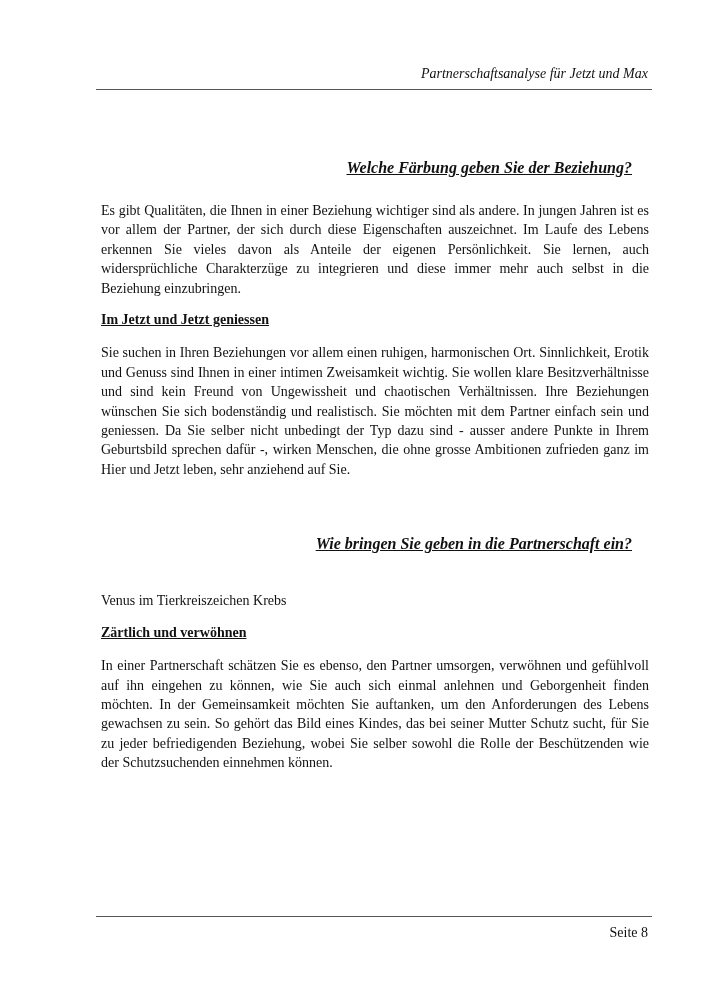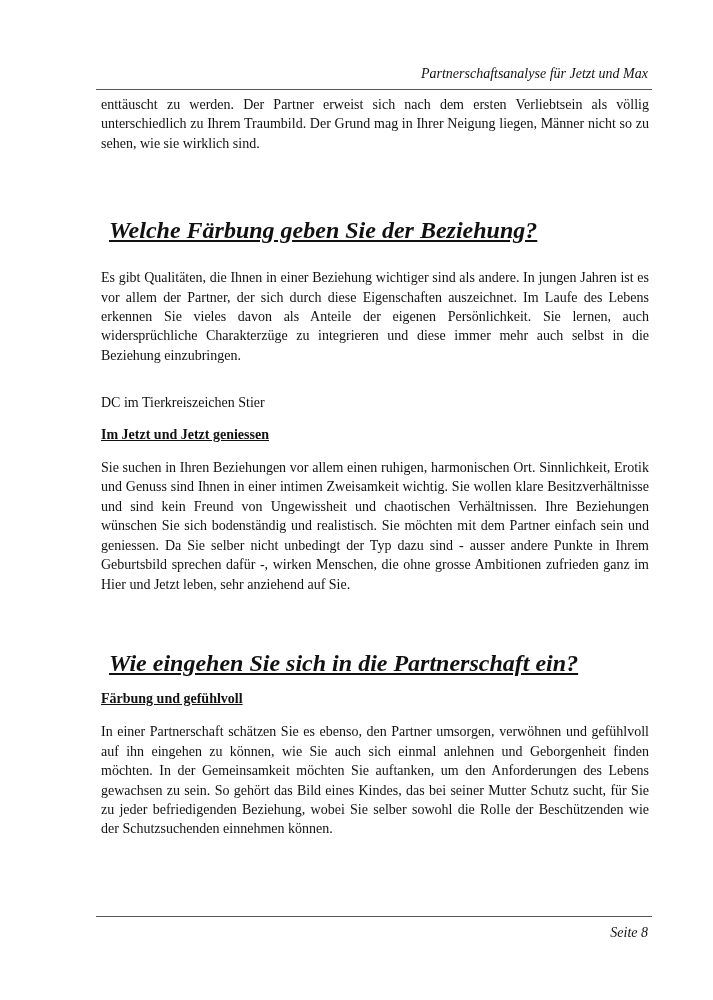--- a/index.html
+++ b/index.html
@@ -4,46 +4,45 @@
   <style>
     html, body { margin: 0; padding: 0; background: #ffffff; }
     body { width: 713px; height: 1000px; position: relative; overflow: hidden;
            font-family: "Liberation Serif", "DejaVu Serif", serif; color: #111; }
     .header-title { position: absolute; right: 65px; top: 66px; font-size: 14px; font-style: italic; }
     .rule { position: absolute; left: 96px; width: 556px; height: 0; border-top: 1.5px solid #555; }
     .rule.top { top: 89px; }
     .rule.bottom { top: 916px; }
     .content { position: absolute; left: 101px; width: 548px; top: 95px; }
     p { margin: 0; font-size: 14px; line-height: 19.4px; text-align: justify; }
-    h2 { margin: 8px; font-size: 24px; font-weight: bold; font-style: italic; text-decoration: underline; text-align: left; }
+    h2 { margin: 17px; font-size: 16px; font-weight: bold; font-style: italic; text-decoration: underline; text-align: right; }
     .italic { }
     .subhead { font-size: 14px; font-weight: bold; text-decoration: underline; margin: 0; }
-    .footer-page { position: absolute; right: 65px; top: 925px; font-size: 14px; font-style: italic; }
+    .footer-page { position: absolute; right: 65px; top: 925px; font-size: 14px; }
   </style>
 </head>
 <body>
 
 <div class="header-title">Partnerschaftsanalyse für Jetzt und Max</div>
 <div class="rule top"></div>
 
 <div class="content">
-  <p>enttäuscht zu werden. Der Partner erweist sich nach dem ersten Verliebtsein als völlig unterschiedlich zu Ihrem Traumbild. Der Grund mag in Ihrer Neigung liegen, Männer nicht so zu sehen, wie sie wirklich sind.</p>
 
   <h2 style="margin-top:64px;">Welche Färbung geben Sie der Beziehung?</h2>
 
   <p class="italic" style="margin-top:24px;">Es gibt Qualitäten, die Ihnen in einer Beziehung wichtiger sind als andere. In jungen Jahren ist es vor allem der Partner, der sich durch diese Eigenschaften auszeichnet. Im Laufe des Lebens erkennen Sie vieles davon als Anteile der eigenen Persönlichkeit. Sie lernen, auch widersprüchliche Charakterzüge zu integrieren und diese immer mehr auch selbst in die Beziehung einzubringen.</p>
 
-  <p class="italic" style="margin-top:28px;">DC im Tierkreiszeichen Stier</p>
 
   <p class="subhead" style="margin-top:12px;">Im Jetzt und Jetzt geniessen</p>
 
   <p style="margin-top:14px;">Sie suchen in Ihren Beziehungen vor allem einen ruhigen, harmonischen Ort. Sinnlichkeit, Erotik und Genuss sind Ihnen in einer intimen Zweisamkeit wichtig. Sie wollen klare Besitzverhältnisse und sind kein Freund von Ungewissheit und chaotischen Verhältnissen. Ihre Beziehungen wünschen Sie sich bodenständig und realistisch. Sie möchten mit dem Partner einfach sein und geniessen. Da Sie selber nicht unbedingt der Typ dazu sind - ausser andere Punkte in Ihrem Geburtsbild sprechen dafür -, wirken Menschen, die ohne grosse Ambitionen zufrieden ganz im Hier und Jetzt leben, sehr anziehend auf Sie.</p>
 
-  <h2 style="margin-top:56px;">Wie eingehen Sie sich in die Partnerschaft ein?</h2>
+  <h2 style="margin-top:56px;">Wie bringen Sie geben in die Partnerschaft ein?</h2>
 
+  <p class="italic" style="margin-top:38px;">Venus im Tierkreiszeichen Krebs</p>
 
-  <p class="subhead" style="margin-top:12px;">Färbung und gefühlvoll</p>
+  <p class="subhead" style="margin-top:12px;">Zärtlich und verwöhnen</p>
 
   <p style="margin-top:14px;">In einer Partnerschaft schätzen Sie es ebenso, den Partner umsorgen, verwöhnen und gefühlvoll auf ihn eingehen zu können, wie Sie auch sich einmal anlehnen und Geborgenheit finden möchten. In der Gemeinsamkeit möchten Sie auftanken, um den Anforderungen des Lebens gewachsen zu sein. So gehört das Bild eines Kindes, das bei seiner Mutter Schutz sucht, für Sie zu jeder befriedigenden Beziehung, wobei Sie selber sowohl die Rolle der Beschützenden wie der Schutzsuchenden einnehmen können.</p>
 </div>
 
 <div class="rule bottom"></div>
 <div class="footer-page">Seite 8</div>
 
 </body></html>

